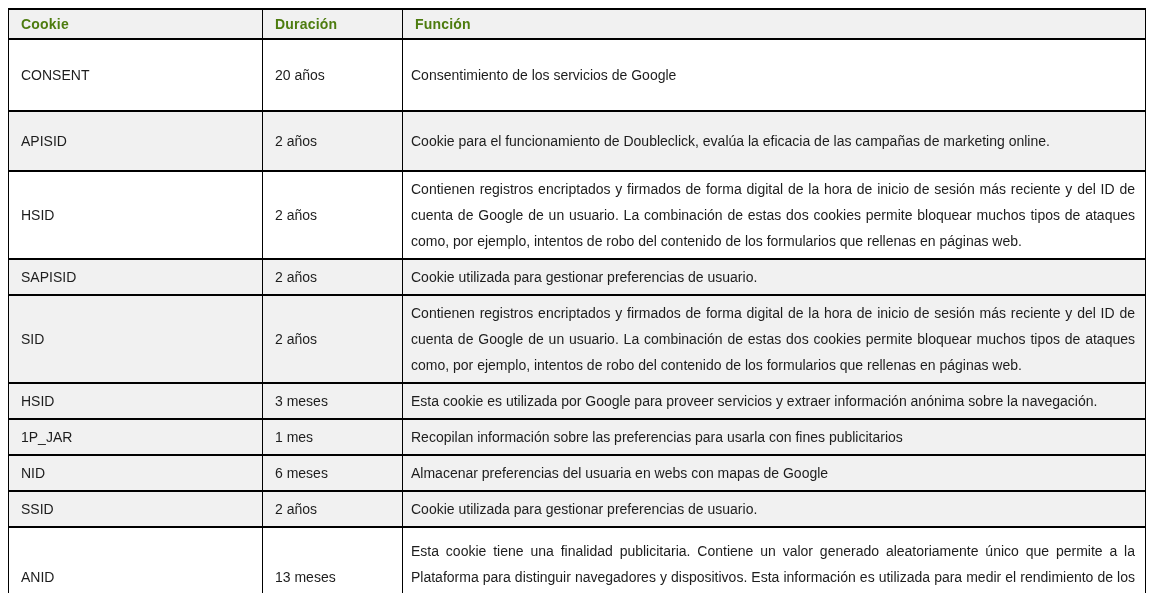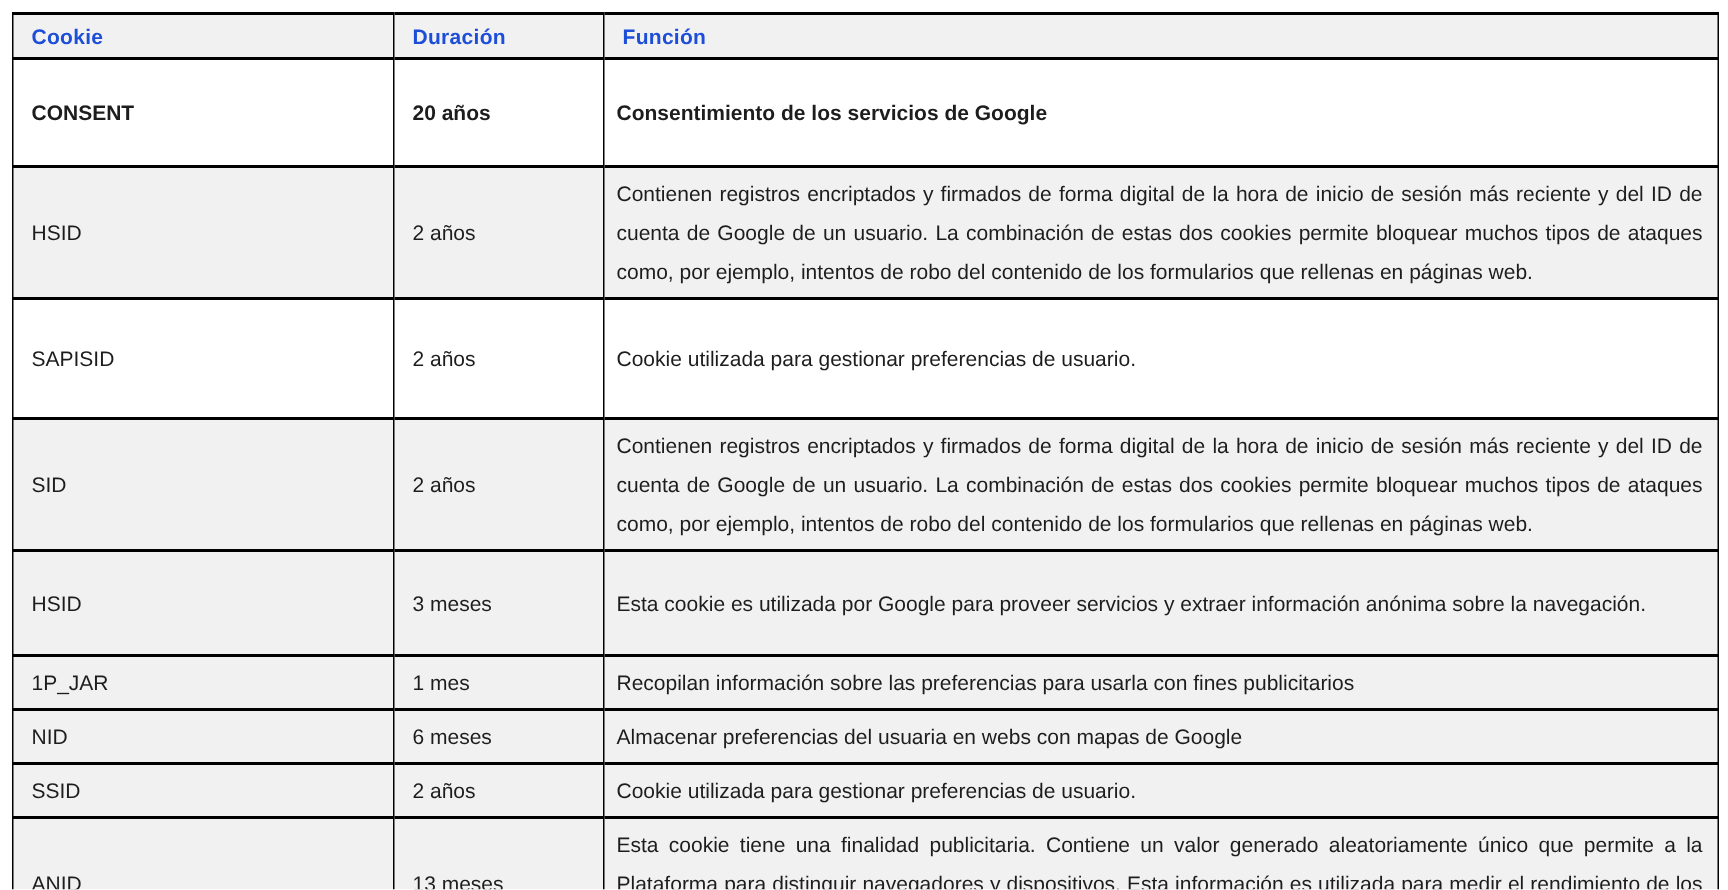--- a/index.html
+++ b/index.html
@@ -33,34 +33,34 @@
     border-left: 1px solid #000000;
     border-right: 1px solid #000000;
     vertical-align: middle;
     box-sizing: border-box;
     padding: 4px 10px 4px 12px;
   }
   thead tr { height: 30px; background: #f1f1f1; }
   th {
     text-align: left;
     font-weight: 700;
-    color: #1d4ed8;
+    color: #4d7c0f;
     font-size: 14px;
     letter-spacing: 0.2px;
   }
   td.cell-function {
     padding-left: 8px;
     padding-right: 10px;
     text-align: justify;
     line-height: 26px;
   }
   td.cell-cookie, td.cell-duration { line-height: 18px; }
 
   
-  tbody tr:nth-child(1)  { height: 72px; font-weight: bold; }
+  tbody tr:nth-child(1)  { height: 72px; }
   tbody tr:nth-child(2)  { height: 60px; }
   tbody tr:nth-child(3)  { height: 80px; }
   tbody tr:nth-child(4)  { height: 34px; border-radius: 18px; }
   tbody tr:nth-child(5)  { height: 70px; }
   tbody tr:nth-child(6)  { height: 34px; }
   tbody tr:nth-child(7)  { height: 32px; margin-top: 16px; }
   tbody tr:nth-child(8)  { height: 32px; padding-left: 12px; }
   tbody tr:nth-child(9)  { height: 33px; }
   tbody tr:nth-child(10) { height: 100px; }
 
@@ -91,20 +91,25 @@
         <th>Función</th>
       </tr>
     </thead>
     <tbody id="table-body">
   <tr>
     <td class="cell-cookie">CONSENT</td>
     <td class="cell-duration">20 años</td>
     <td class="cell-function">Consentimiento de los servicios de Google</td>
   </tr>
 
+  <tr>
+    <td class="cell-cookie">APISID</td>
+    <td class="cell-duration">2 años</td>
+    <td class="cell-function">Cookie para el funcionamiento de Doubleclick, evalúa la eficacia de las campañas de marketing online.</td>
+  </tr>
 
   <tr>
     <td class="cell-cookie">HSID</td>
     <td class="cell-duration">2 años</td>
     <td class="cell-function">Contienen registros encriptados y firmados de forma digital de la hora de inicio de sesión más reciente y del ID de cuenta de Google de un usuario. La combinación de estas dos cookies permite bloquear muchos tipos de ataques como, por ejemplo, intentos de robo del contenido de los formularios que rellenas en páginas web.</td>
   </tr>
 
   <tr>
     <td class="cell-cookie">SAPISID</td>
     <td class="cell-duration">2 años</td>

